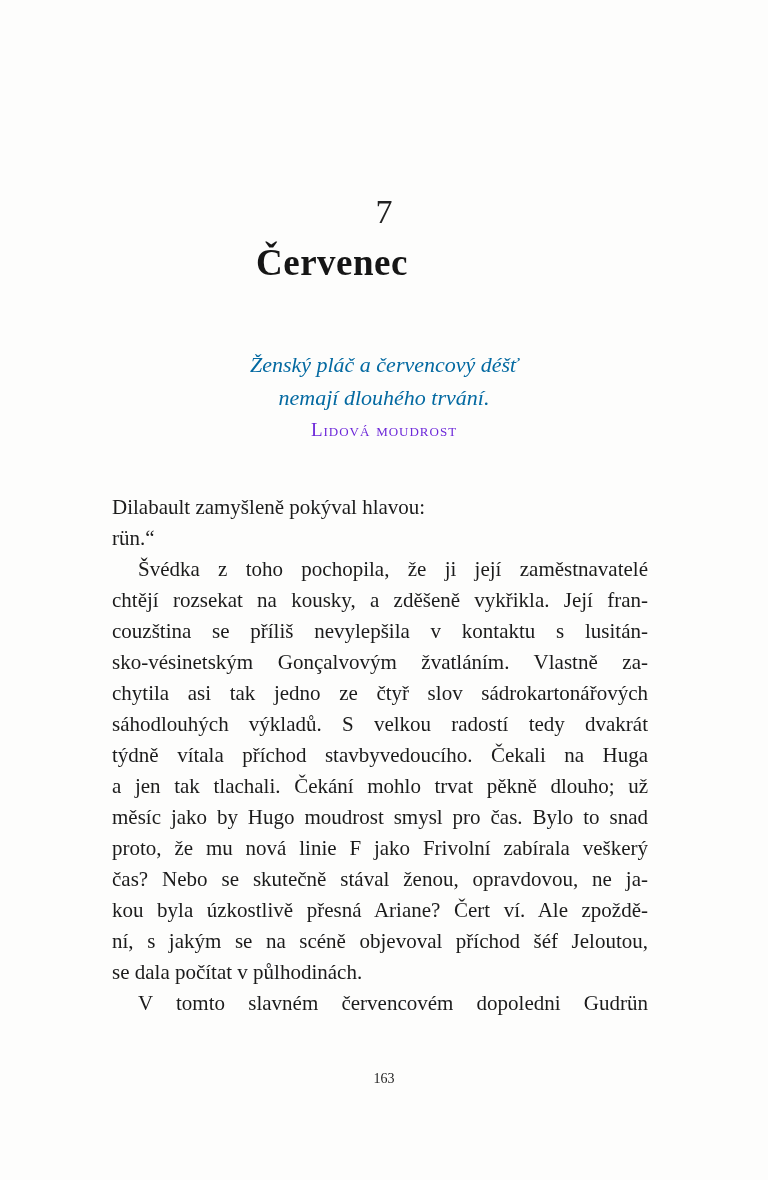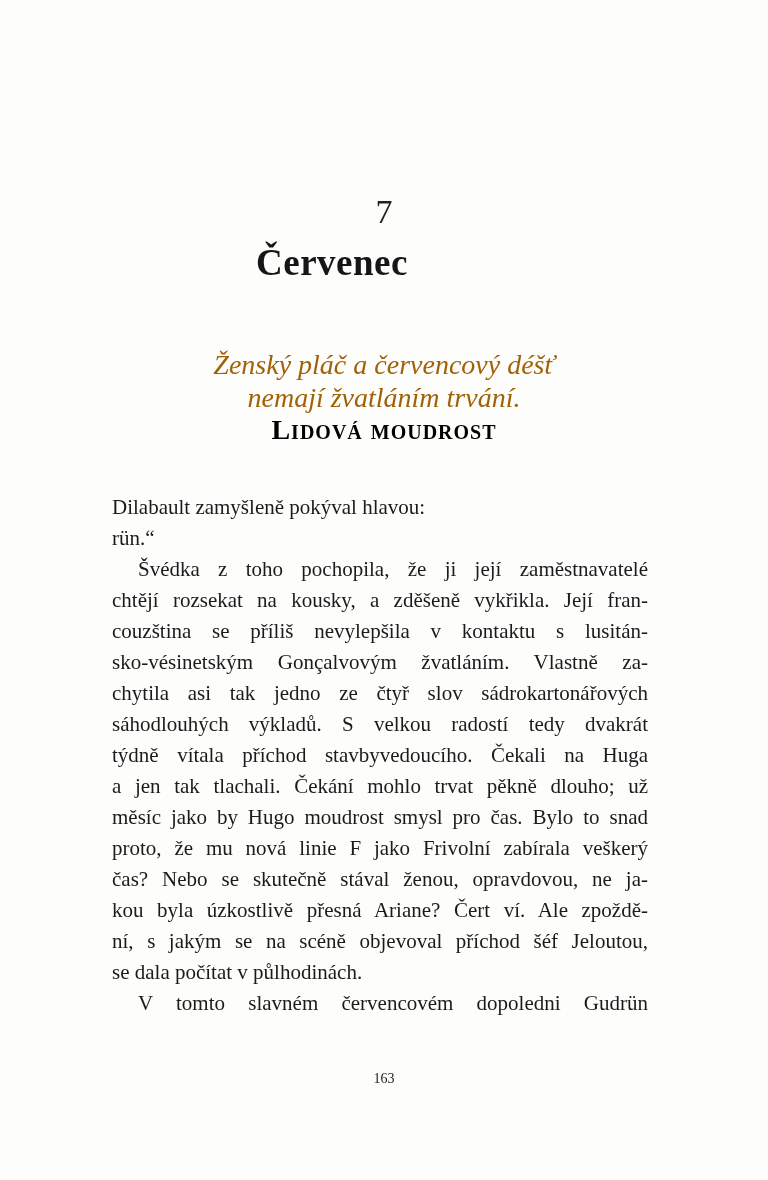--- a/index.html
+++ b/index.html
@@ -41,31 +41,30 @@
   }
   .epigraph {
     position: absolute;
     top: 348px;
     left: 0;
     width: 768px;
     text-align: center;
   }
   .epigraph .ep-line {
     font-style: italic;
-    font-size: 28px;
+    font-size: 22px;
     line-height: 33px;
-    color: #a16207;
+    color: #0369a1;
   }
   .epigraph .ep-attrib {
     font-variant: small-caps;
-    font-size: 28px;
+    font-size: 19px;
     line-height: 31px;
     letter-spacing: 1px;
-    color: #000000;
-    font-weight: bold;
+    color: #6d28d9;
   }
   .body-text {
     position: absolute;
     top: 492px;
     left: 112px;
     width: 536px;
     font-size: 21px;
     line-height: 31px;
     color: #1b1b1b;
   }
@@ -98,21 +97,21 @@
 <body>
 
 <div class="page">
 
   <div class="chapter-number">7</div>
 
   <div class="chapter-title">Červenec</div>
 
   <div class="epigraph">
     <div class="ep-line">Ženský pláč a červencový déšť</div>
-    <div class="ep-line">nemají žvatláním trvání.</div>
+    <div class="ep-line">nemají dlouhého trvání.</div>
     <div class="ep-attrib">Lidová moudrost</div>
   </div>
 
   <div class="body-text">
     <div class="bl e">Dilabault zamyšleně pokýval hlavou:</div>
     <div class="bl e">rün.“</div>
     <div class="bl j i">Švédka z toho pochopila, že ji její zaměstnavatelé</div>
     <div class="bl j">chtějí rozsekat na kousky, a zděšeně vykřikla. Její fran-</div>
     <div class="bl j">couzština se příliš nevylepšila v kontaktu s lusitán-</div>
     <div class="bl j">sko-vésinetským Gonçalvovým žvatláním. Vlastně za-</div>

